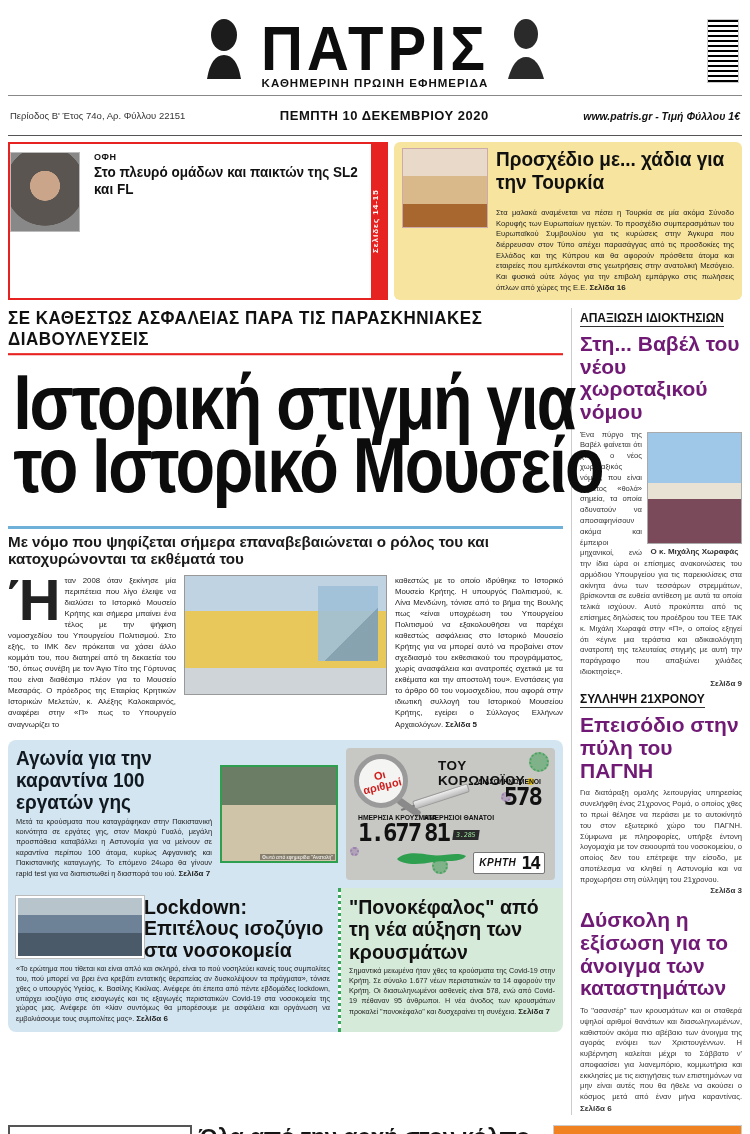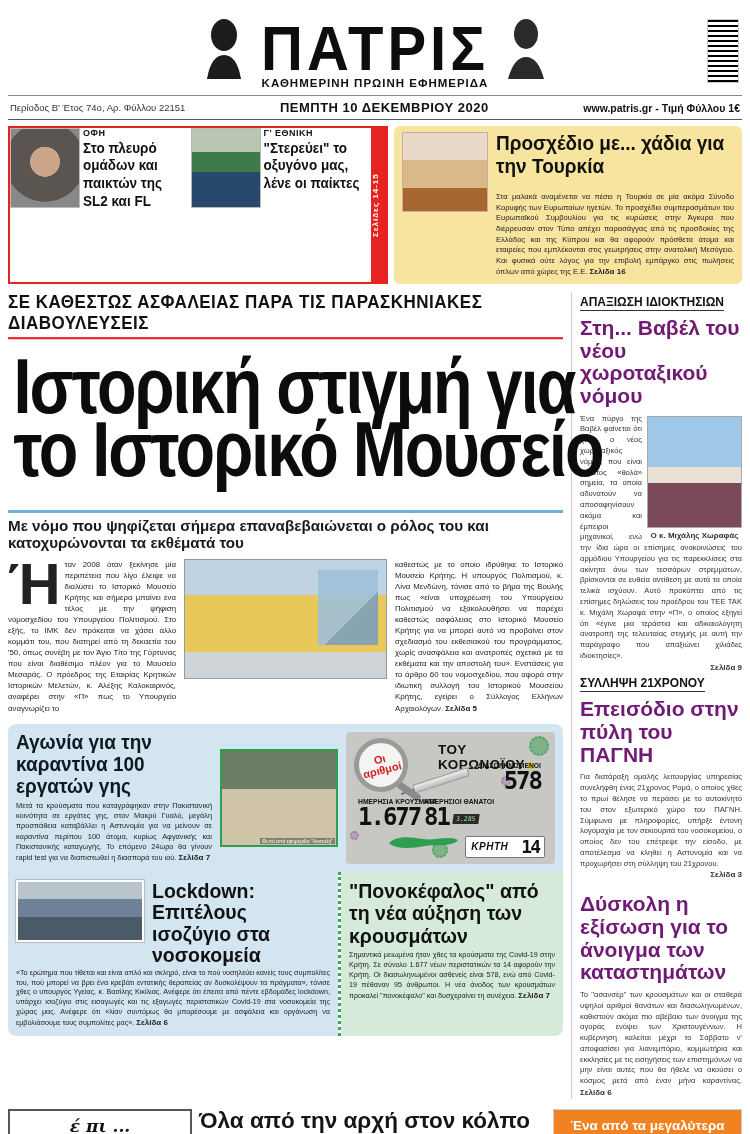--- a/index.html
+++ b/index.html
@@ -11,28 +11,28 @@
   }
   
   header { position:relative; }
   .barcode { position:absolute; right:4px; top:14px; width:30px; height:62px;
     background:repeating-linear-gradient(0deg,#000 0 2px,#fff 2px 5px); outline:1px solid #ccc; }
   .logo-row { display:flex; justify-content:center; align-items:center; gap:14px; padding-top:8px; }
   .brand { font-size:58px; font-weight:900; letter-spacing:4px; transform:scaleY(1.08); color:#0d0d0d; }
   .portrait { width:46px; height:62px; }
   .subtitle { text-align:center; font-weight:bold; font-size:11.5px; letter-spacing:1px; margin-top:-4px; }
   .dateline { display:flex; justify-content:space-between; align-items:center;
-    border-top:1px solid #888; border-bottom:1px solid #555; margin-top:6px; padding:4px 2px; }
+    border-top:1px solid #888; border-bottom:1px solid #555; margin-top:6px; padding:12px 2px; }
   .issue { font-size:9.5px; color:#333; }
   .date { font-size:13px; font-weight:bold; letter-spacing:.5px; }
-  .site { font-size:10.5px; font-weight:bold; }
+  .site { font-size:10.5px; font-weight:bold;font-style:italic; }
   
   .teasers { display:flex; gap:6px; margin-top:6px; }
   .teaser-left { width:380px; border:2px solid #e62321; display:flex; align-items:stretch; background:#fff; }
-  .tl-item { display:flex; gap:3px; padding:0; flex:1; }
+  .tl-item { display:flex; gap:14px; padding:0; flex:1;margin-top:8px; }
   .tl-photo { width:70px; height:80px; flex:none; border:1px solid #bbb; }
   .ph-coach { background:radial-gradient(circle at 50% 42%, #caa58a 0 26%, #5a5550 27% 70%, #888 71%); }
   .ph-soccer { background:linear-gradient(180deg,#b9c6b2 0 30%, #3f7a4b 30% 55%, #27496b 55% 100%); }
   .tl-kicker { font-size:9px; font-weight:bold; letter-spacing:.5px; }
   .tl-title { font-size:13.5px; font-weight:bold; line-height:1.25; margin-top:2px; transform:scaleY(1.05); transform-origin:top left; }
   .tl-pages { width:15px; background:#e62321; color:#fff; font-size:8px; font-weight:bold;
     writing-mode:vertical-rl; transform:rotate(180deg); text-align:center; letter-spacing:1px; padding:2px 0; }
   .teaser-right { flex:1; background:#f7e49e; border-radius:6px; display:flex; gap:8px; padding:6px 8px; }
   .tr-photo { width:86px; height:80px; flex:none; border:1px solid #caa;
     background:linear-gradient(180deg,#e8d9c8 0 35%, #d9b98a 35% 70%, #a8672f 70% 100%); }
@@ -85,32 +85,32 @@
   .cv-title { position:absolute; left:92px; top:10px; font-size:13.5px; font-weight:900; letter-spacing:.5px; }
   .cv-title i { display:inline-block; width:7px; height:7px; border-radius:50%; background:#e8c520; margin-left:2px; }
   .cv-lab { font-size:6.8px; font-weight:bold; line-height:1.1; }
   .cv-num { font-family:"DejaVu Sans Mono", monospace; font-weight:bold; font-size:24px; letter-spacing:-2px; line-height:1; }
   .cv-cases { position:absolute; left:12px; top:66px; }
   .cv-deaths { position:absolute; left:78px; top:66px; }
   .cv-badge { display:inline-block; background:#2a2a2a; color:#9fe89f; font-family:"DejaVu Sans Mono", monospace;
     font-size:6.5px; padding:1px 3px; transform:skewX(-8deg); vertical-align:4px; }
   .cv-intub { position:absolute; right:14px; top:30px; text-align:right; }
   .cv-crete { position:absolute; right:10px; bottom:6px; text-align:right; }
-  .cv-crete-box { background:#fff; border:1px solid #777; border-radius:2px; padding:1px 5px; display:inline-flex; align-items:center; gap:13px; }
+  .cv-crete-box { background:#fff; border:1px solid #777; border-radius:2px; padding:1px 5px; display:inline-flex; align-items:center; gap:5px; }
   .cv-crete-box b { font-size:10px; letter-spacing:.5px; font-style:italic; }
   .cv-crete-box .cv-num { font-size:18px; }
   .virus { position:absolute; border-radius:50%; border:2px dotted #49a45f; background:rgba(70,160,90,.55); }
   .virus.p { border-color:#9a7fb0; background:rgba(150,120,170,.45); }
   .syr { position:absolute; left:66px; top:44px; width:58px; height:9px; background:linear-gradient(180deg,#eee,#bbb);
     border:1px solid #999; transform:rotate(-18deg); border-radius:2px; }
   .syr:after { content:""; position:absolute; left:-14px; top:3px; width:14px; height:1.5px; background:#777; }
   
   .lh-row { display:flex; border-radius:0 0 8px 8px; overflow:hidden; }
   .lock { width:330px; background:#d3e5f1; padding:8px; }
-  .lock-head { display:flex; gap:8px; }
+  .lock-head { display:flex; }
   .lock-photo { width:128px; height:62px; flex:none; border:2px solid #fff; outline:1px solid #bbb;
     background:linear-gradient(180deg,#b8c4cc 0 30%, #6d8296 30% 60%, #4a5a68 60% 100%); }
   .lock-title { font-size:19.5px; font-weight:bold; line-height:1.05; transform:scaleY(1.05); transform-origin:top left; }
   .lh-body { font-size:7.2px; line-height:1.38; text-align:justify; margin-top:6px; color:#222; }
   .vdiv { width:0; border-left:3px dotted #3aa65c; }
   .head { flex:1; background:#d6ead9; padding:8px; }
   .head-title { font-size:19.5px; font-weight:bold; line-height:1.1; transform:scaleY(1.05); transform-origin:top left; }
   
   .bottom-row { display:flex; gap:7px; margin-top:10px; }
   .b-col1 { width:184px; display:flex; flex-direction:column; gap:7px; }
@@ -152,27 +152,20 @@
 
   <div class="teasers">
     <div class="teaser-left">
       <div class="tl-item">
         <div class="tl-photo ph-coach"></div>
         <div>
           <div class="tl-kicker">ΟΦΗ</div>
           <div class="tl-title">Στο πλευρό ομάδων και παικτών της SL2 και FL</div>
         </div>
       </div>
-      <div class="tl-item">
-        <div class="tl-photo ph-soccer"></div>
-        <div>
-          <div class="tl-kicker">Γ' ΕΘΝΙΚΗ</div>
-          <div class="tl-title">"Στερεύει" το οξυγόνο μας, λένε οι παίκτες</div>
-        </div>
-      </div>
       <div class="tl-pages">Σελίδες 14-15</div>
     </div>
     <div class="teaser-right">
       <div class="tr-photo"></div>
       <div class="tr-content">
         <div class="tr-title">Προσχέδιο με... χάδια για την Τουρκία</div>
         <div class="tr-body"><span>Στα μαλακά αναμένεται να πέσει η Τουρκία σε μία ακόμα Σύνοδο Κορυφής των Ευρωπαίων ηγετών. Το προσχέδιο συμπερασμάτων του Ευρωπαϊκού Συμβουλίου για τις κυρώσεις στην Άγκυρα που διέρρευσαν στον Τύπο απέχει παρασάγγας από τις προσδοκίες της Ελλάδος και της Κύπρου και θα αφορούν πρόσθετα άτομα και εταιρείες που εμπλέκονται στις γεωτρήσεις στην ανατολική Μεσόγειο. Και φυσικά ούτε λόγος για την επιβολή εμπάργκο στις πωλήσεις όπλων από χώρες της Ε.Ε.</span> <b class="pref">Σελίδα 16</b></div>
       </div>
     </div>
   </div>

